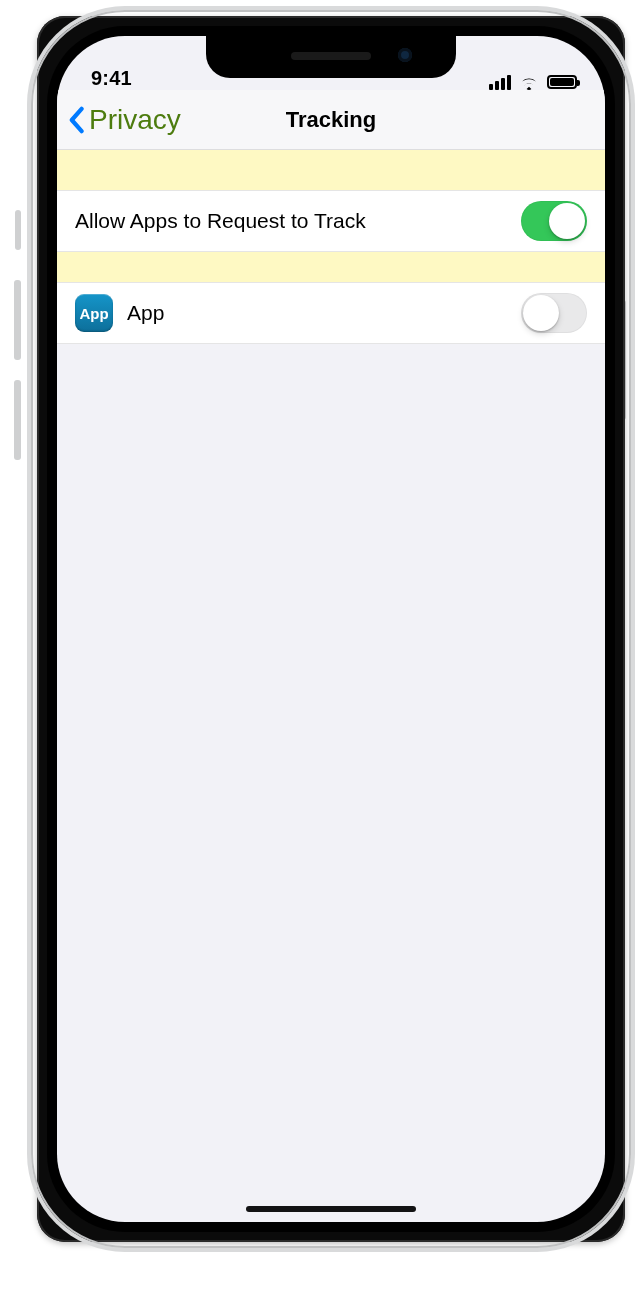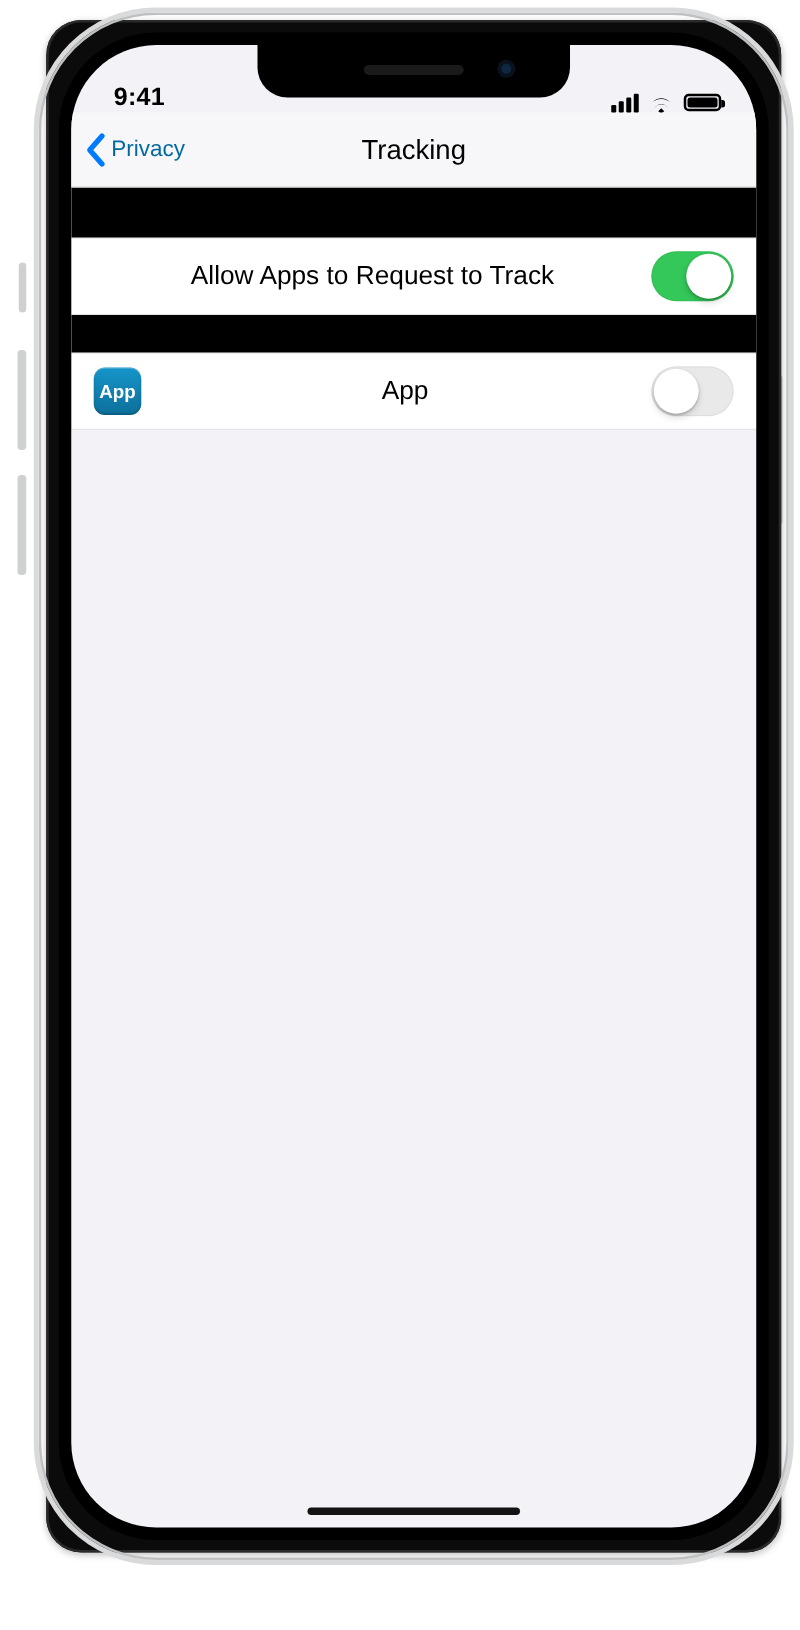--- a/index.html
+++ b/index.html
@@ -51,27 +51,27 @@
     
     .wifi { width:22px; height:16px; }
 
     
     .battery { position:relative; width:30px; height:14px; border:2px solid #000; border-radius:4px; }
     .battery::after { content:""; position:absolute; right:-5px; top:3px; width:3px; height:6px; background:#000; border-radius:0 2px 2px 0; }
     .battery .fill { position:absolute; left:1px; top:1px; bottom:1px; right:1px; background:#000; border-radius:2px; }
 
     
     .navbar { position: relative; height: 60px; background:#f7f7f9; border-bottom:1px solid rgba(0,0,0,0.10); }
-    .back { position:absolute; left:10px; top:0; bottom:0; display:flex; align-items:center; gap:4px; color:#0369a1; font-size:18px; }
+    .back { position:absolute; left:10px; top:0; bottom:0; display:flex; align-items:center; gap:4px; color:#4d7c0f; font-size:28px; }
     .back svg { width:18px; height:28px; }
-    .nav-title { position:absolute; left:0; right:0; top:0; bottom:0; display:flex; align-items:center; justify-content:center; font-size:22px; font-weight:400; color:#000; }
+    .nav-title { position:absolute; left:0; right:0; top:0; bottom:0; display:flex; align-items:center; justify-content:center; font-size:22px; font-weight:700; color:#000; }
 
     
     .spacer { height: 40px; }
-    .group-bg { background:#000000;text-align:center; }
+    .group-bg { background:#fef9c3; }
 
     .cell { display:flex; align-items:center; height:62px; padding:0 18px; background:#fff; border-top:1px solid rgba(0,0,0,0.10); border-bottom:1px solid rgba(0,0,0,0.10); }
     .cell .label { flex:1; font-size:21px; color:#000; }
 
     .footer-text { padding:10px 18px 0 18px; font-size:17px; line-height:1.35; color:#6e6e73; }
     .footer-text a { color:#007aff; text-decoration:none; }
 
     .app-icon { width:38px; height:38px; border-radius:9px; background:linear-gradient(180deg,#1595c9,#0d6f9a); display:flex; align-items:center; justify-content:center; color:#fff; font-weight:700; font-size:15px; margin-right:14px; box-shadow: inset 0 -1px 2px rgba(0,0,0,0.25), inset 0 1px 0 rgba(255,255,255,0.25); }
 
     

